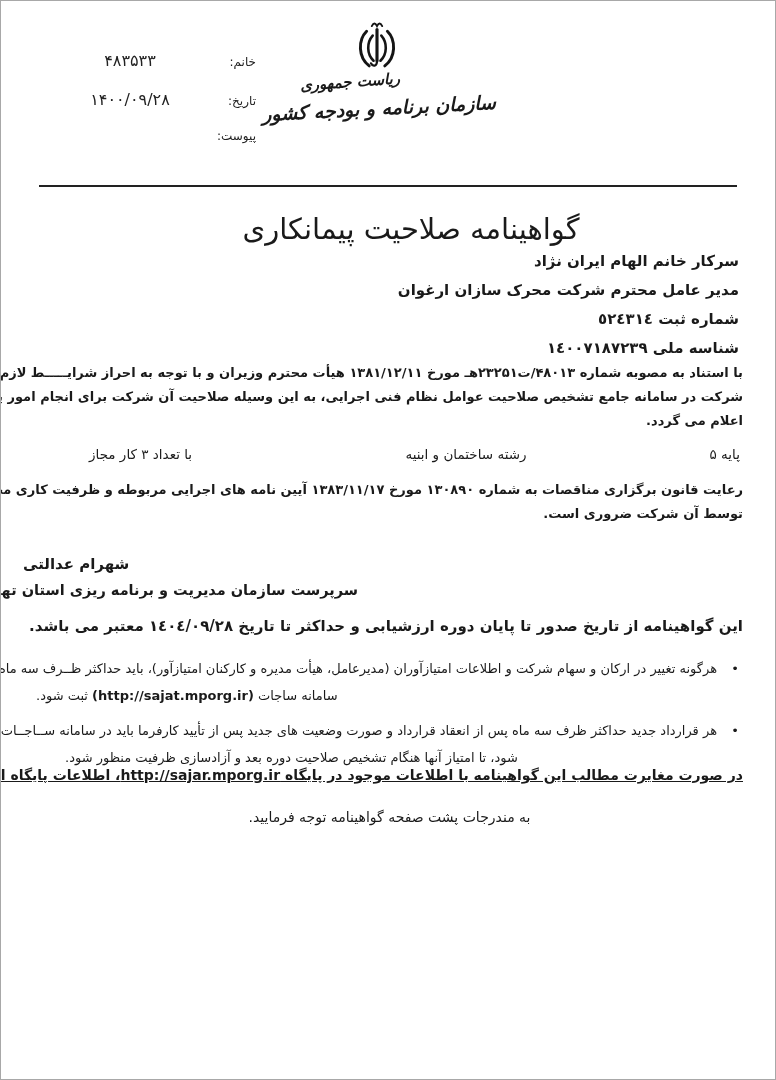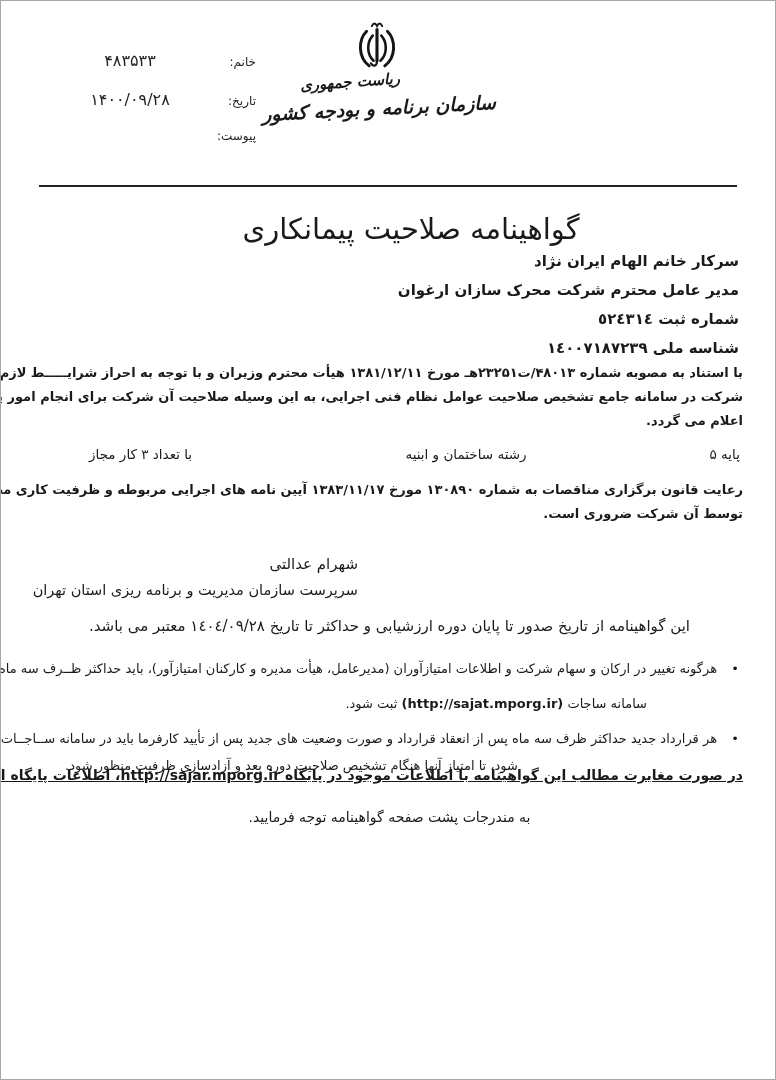--- a/index.html
+++ b/index.html
@@ -37,34 +37,34 @@
   .para .line{white-space:nowrap;text-align:right;font-weight:bold;}
   .para .just{text-align:justify;text-align-last:justify;}
   .p1{top:360px;}
   .p2{top:477px;}
   
   .grade{position:absolute;top:445px;left:35px;width:707px;height:22px;font-size:13.5px;}
   .g-base{position:absolute;right:3px;}
   .g-field{position:absolute;left:340px;width:180px;text-align:center;}
   .g-cap{position:absolute;left:53px;}
   
-  .sign{position:absolute;top:554px;left:22px;width:335px;text-align:right;font-weight:normal;}
+  .sign{position:absolute;top:554px;left:22px;width:335px;text-align:left;font-weight:bold;}
   .sign-name{font-size:15px;}
   .sign-role{font-size:14.5px;margin-top:9px;white-space:nowrap;}
   
   .validity{position:absolute;top:616px;left:35px;width:707px;text-align:center;
-            font-weight:normal;font-size:15px;white-space:nowrap;}
+            font-weight:bold;font-size:15px;white-space:nowrap;}
   
   .bullets{position:absolute;top:654px;left:35px;width:707px;font-size:13px;line-height:27px;}
   .bullet{position:relative;padding-right:26px;}
   .bullet + .bullet{margin-top:8px;}
   .b-marker{position:absolute;right:4px;top:0;font-size:13px;}
   .bullet .line{white-space:nowrap;text-align:right;}
   .bullet .just{text-align:justify;text-align-last:justify;}
-  .bullet .cont1{text-align:right;padding-right:70px;margin-top:8px;}
+  .bullet .cont1{text-align:left;padding-right:70px;}
   .bullet .cont2{text-align:center;padding-right:170px;}
   .url{direction:ltr;unicode-bidi:isolate;font-weight:bold;}
   
   .legal{position:absolute;top:766px;left:35px;width:707px;text-align:center;
          font-weight:bold;font-size:14px;text-decoration:underline;white-space:nowrap;}
   .legal .url{}
   .note{position:absolute;top:808px;left:35px;width:707px;text-align:center;font-size:14px;}
 </style>
 </head>
 <body>

